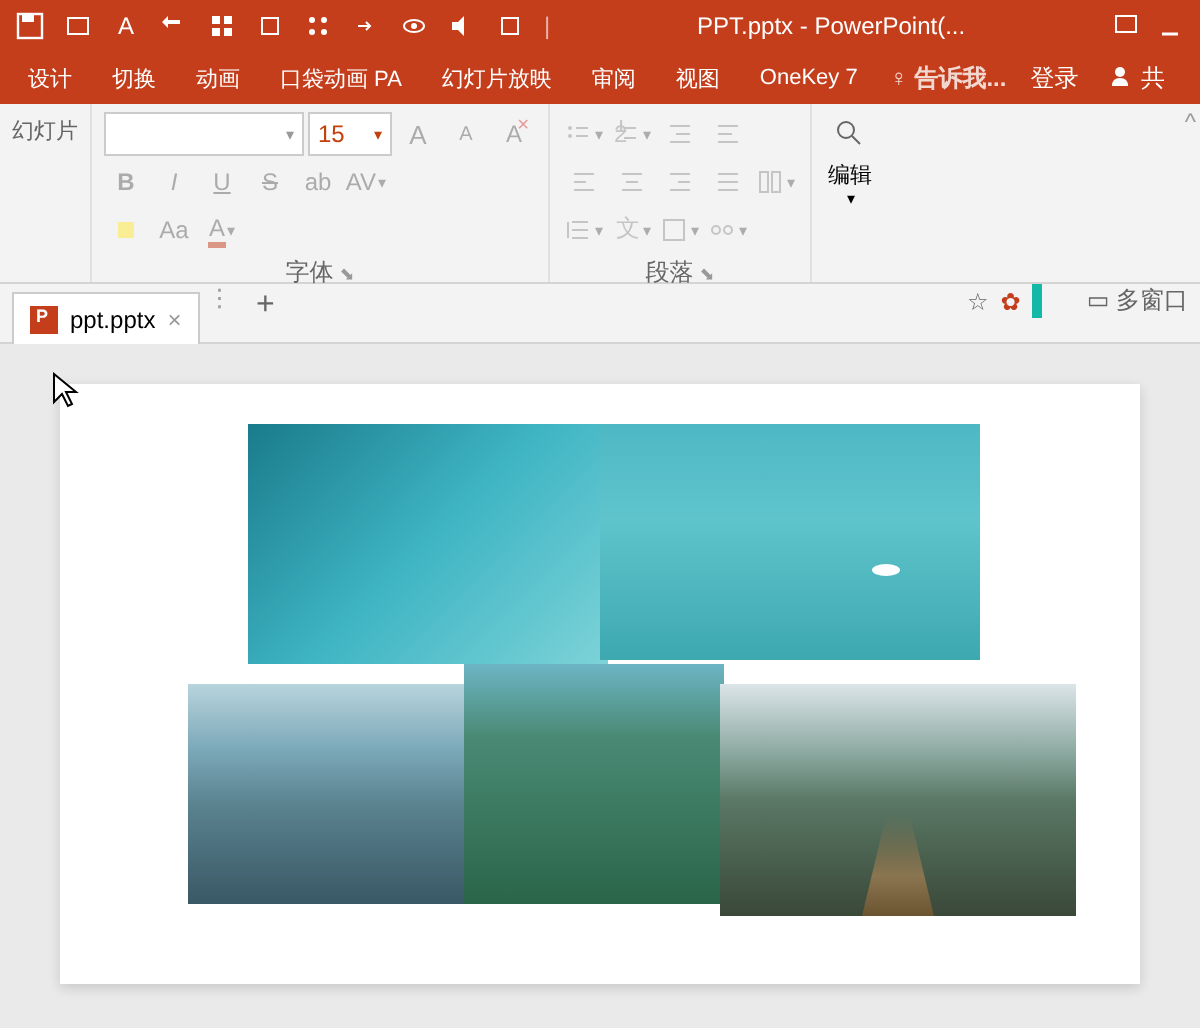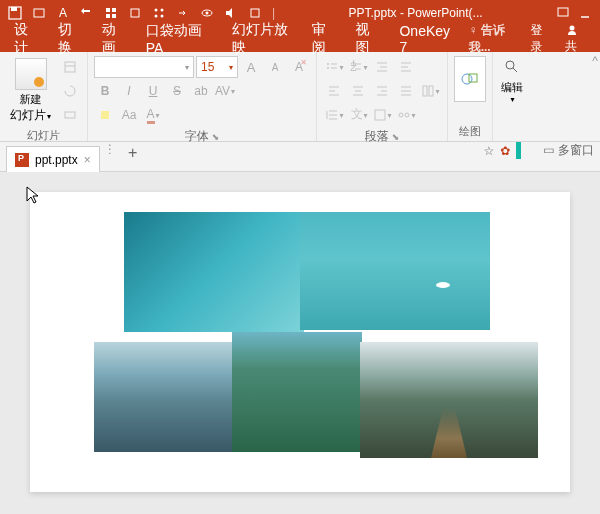--- a/index.html
+++ b/index.html
@@ -2,21 +2,21 @@
 <html><head>
 <meta charset="utf-8">
 <style>
 *{margin:0;padding:0;box-sizing:border-box;font-family:"Microsoft YaHei",sans-serif;font-size:12px;}
 body{background:#fff;width:600px;height:514px;overflow:hidden;}
 .titlebar{background:#c43e1c;height:26px;display:flex;align-items:center;padding:0 4px;color:#fff;}
 .qat{display:flex;gap:2px;align-items:center;}
 .qat-btn{width:22px;height:22px;display:flex;align-items:center;justify-content:center;cursor:pointer;}
 .title-text{flex:1;text-align:center;font-size:12px;}
 .tabs{background:#c43e1c;height:26px;display:flex;align-items:center;color:#fff;padding:0 4px;}
-.tab{padding:0 10px;height:26px;display:flex;align-items:center;cursor:pointer;font-size:14px;}
+.tab{padding:0 10px;height:26px;display:flex;align-items:center;cursor:pointer;font-size:11px;}
 .tell-me{font-size:12px;opacity:0.8;margin-left:6px;font-weight:bold;}
 .login{padding:0 8px;font-size:12px;margin-left:4px;}
 .share{padding:0 6px;}
 .ribbon{background:#f3f3f3;height:90px;border-bottom:1px solid #d4d4d4;display:flex;}
 .group{border-right:1px solid #e1e1e1;padding:4px 6px 2px 6px;display:flex;flex-direction:column;height:100%;}
 .group-content{flex:1;display:flex;align-items:flex-start;gap:4px;}
 .group-label{text-align:center;font-size:11px;color:#666;padding-top:2px;}
 .big-btn{display:flex;flex-direction:column;align-items:center;padding:2px 4px;cursor:pointer;}
 .big-icon{width:32px;height:32px;background:linear-gradient(#fff,#e8e8e8);border:1px solid #ccc;margin-bottom:2px;position:relative;}
 .big-icon::after{content:"";position:absolute;bottom:2px;right:2px;width:10px;height:10px;background:#f0a030;border-radius:50%;}
@@ -145,45 +145,20 @@
   <div class="tell-me">♀ <span>告诉我...</span></div>
   <div class="login">登录</div>
   <div class="share"><svg width="14" height="14" style="vertical-align:-2px">
         <circle cx="7" cy="5" r="2.5" fill="#fff"></circle>
         <path d="M3 12 Q3 8 7 8 Q11 8 11 12" fill="#fff"></path>
       </svg> <span>共</span></div>
 </div>
 
 <div class="ribbon">
   <div class="group">
-    <div class="group-content">
-      <div class="big-btn">
-        <div class="big-icon"></div>
-        <div style="font-size:11px;">新建</div>
-        <div style="font-size:11px;"><span>幻灯片</span><span class="drop">▾</span></div>
-      </div>
-      <div class="v-stack">
-        <div class="sm-btn disabled">
-            <svg width="14" height="14">
-              <rect x="2" y="2" width="10" height="10" fill="none" stroke="#999"></rect>
-              <line x1="2" y1="6" x2="12" y2="6" stroke="#999"></line>
-            </svg>
-          </div>
-        <div class="sm-btn disabled">
-            <svg width="14" height="14">
-              <path d="M7 2 A5 5 0 1 1 2 7" fill="none" stroke="#999"></path>
-            </svg>
-          </div>
-        <div class="sm-btn disabled">
-            <svg width="14" height="14">
-              <rect x="2" y="4" width="10" height="6" fill="none" stroke="#999"></rect>
-            </svg>
-          </div>
-      </div>
-    </div>
     <div class="group-label">幻灯片</div>
   </div>
 
   <div class="group">
     <div class="group-content font-group">
       <div class="font-row">
         <div class="font-combo">
             <span class="drop" style="margin-left:auto">▾</span>
           </div>
         <div class="size-combo">
@@ -320,33 +295,20 @@
               <circle cx="4" cy="7" r="2" fill="none" stroke="#999"></circle>
               <circle cx="10" cy="7" r="2" fill="none" stroke="#999"></circle>
             </svg>
             <span class="drop">▾</span>
           </div>
       </div>
     </div>
     <div class="group-label"><span>段落</span> <span style="font-size:9px;color:#999">⬊</span></div>
   </div>
 
-  <div class="group">
-    <div class="group-content">
-      <div class="v-stack">
-        <div class="draw-box">
-          <svg viewBox="0 0 20 20">
-              <circle cx="7" cy="10" r="5" fill="none" stroke="#5b9bd5"></circle>
-              <rect x="9" y="5" width="8" height="8" fill="none" stroke="#70ad47"></rect>
-            </svg>
-        </div>
-      </div>
-    </div>
-    <div class="group-label">绘图</div>
-  </div>
 
   <div class="group" style="border-right:none">
     <div class="group-content">
       <div class="edit-btn">
         <svg width="18" height="18">
             <circle cx="7" cy="7" r="4" fill="none" stroke="#666"></circle>
             <line x1="10" y1="10" x2="14" y2="14" stroke="#666"></line>
           </svg>
         <div style="font-size:11px;margin-top:4px">编辑</div>
         <span class="drop">▾</span>

